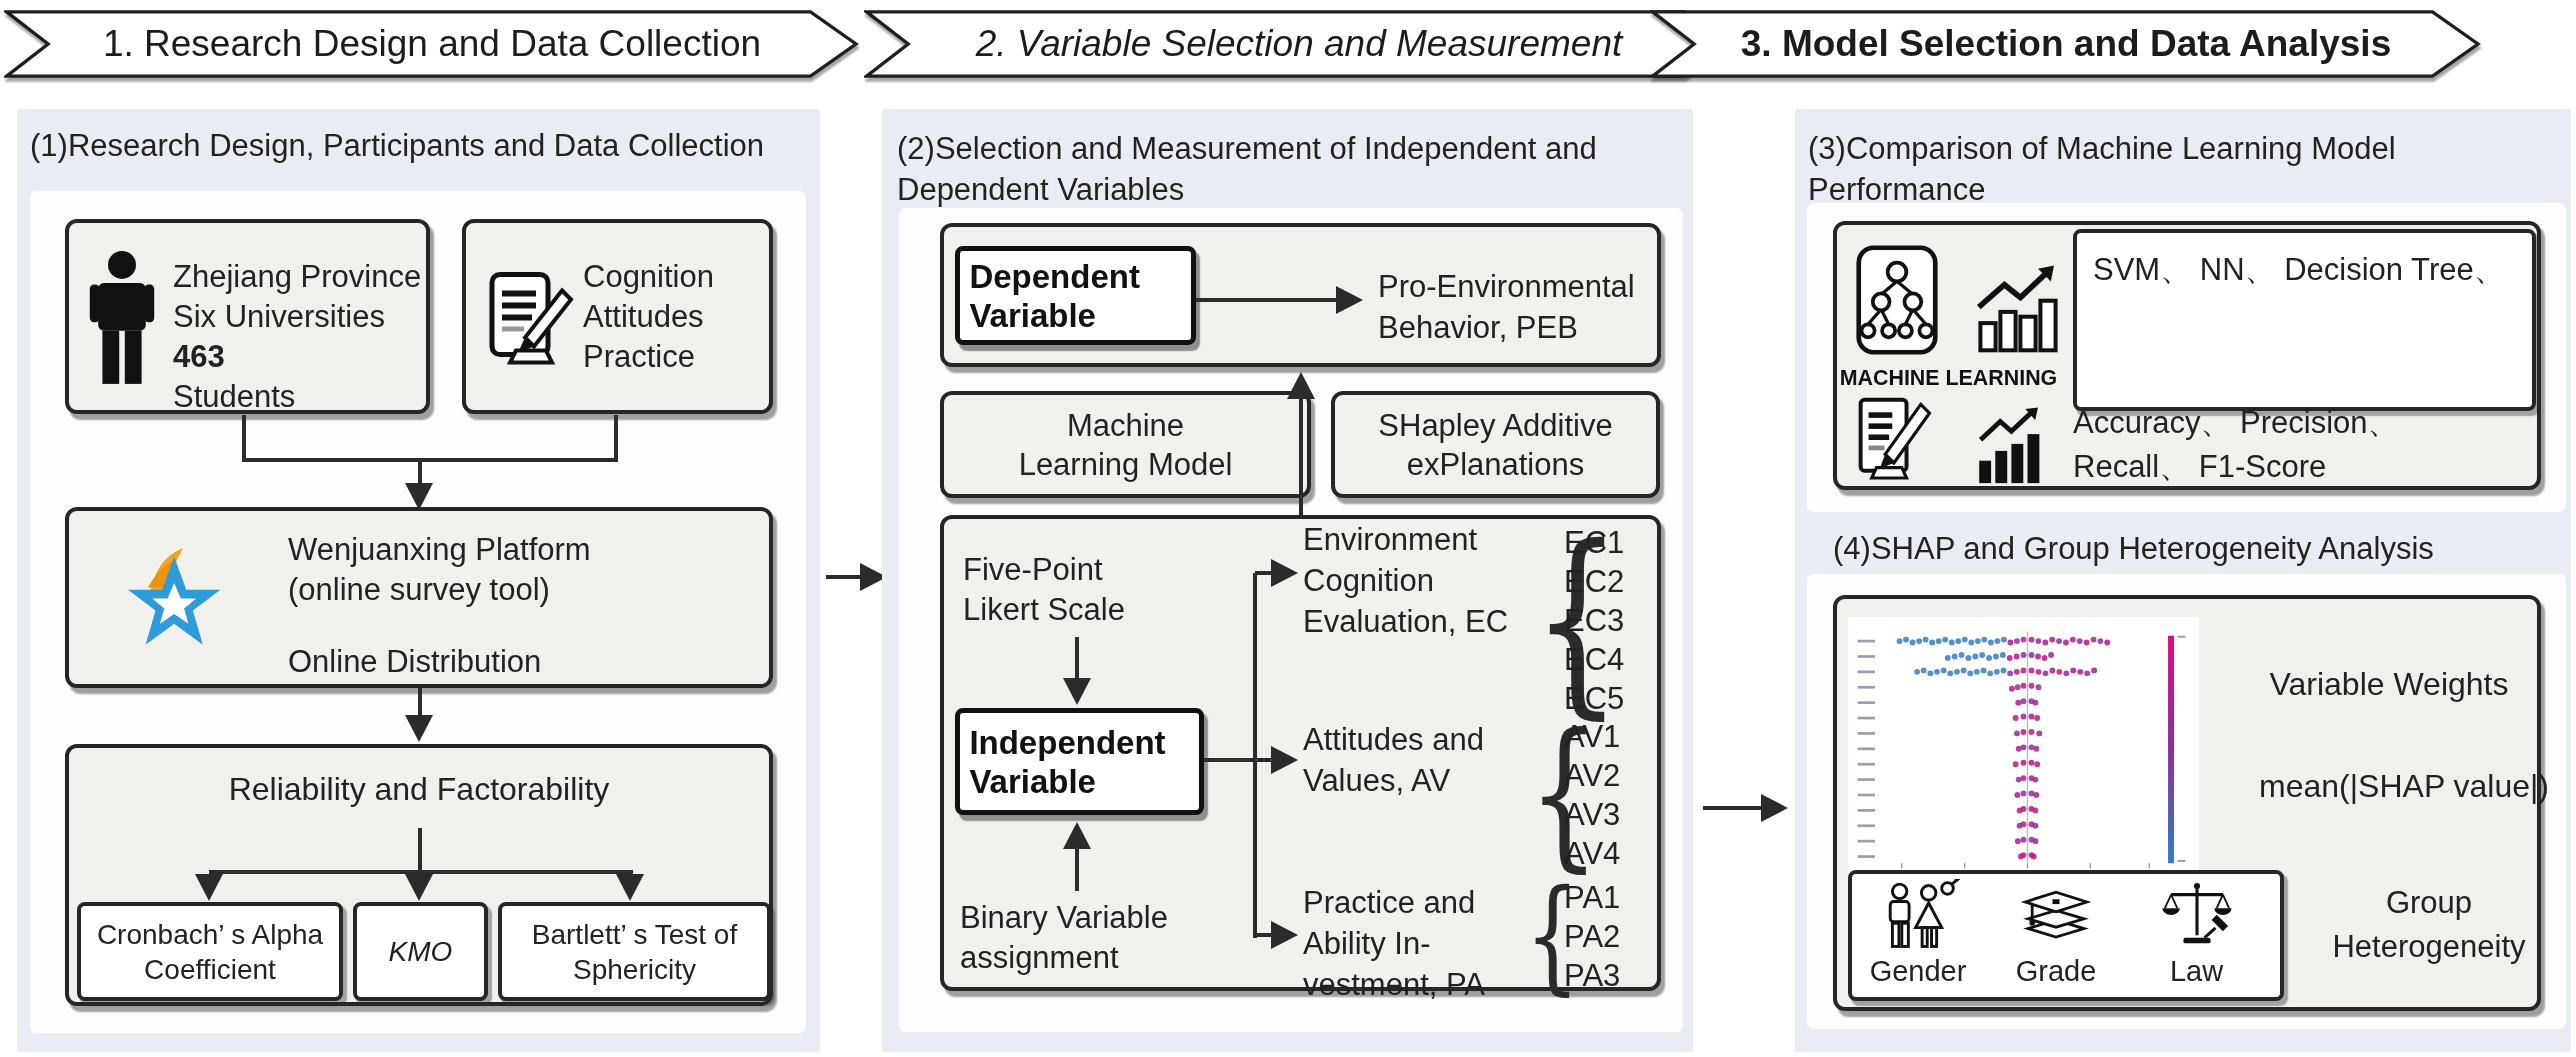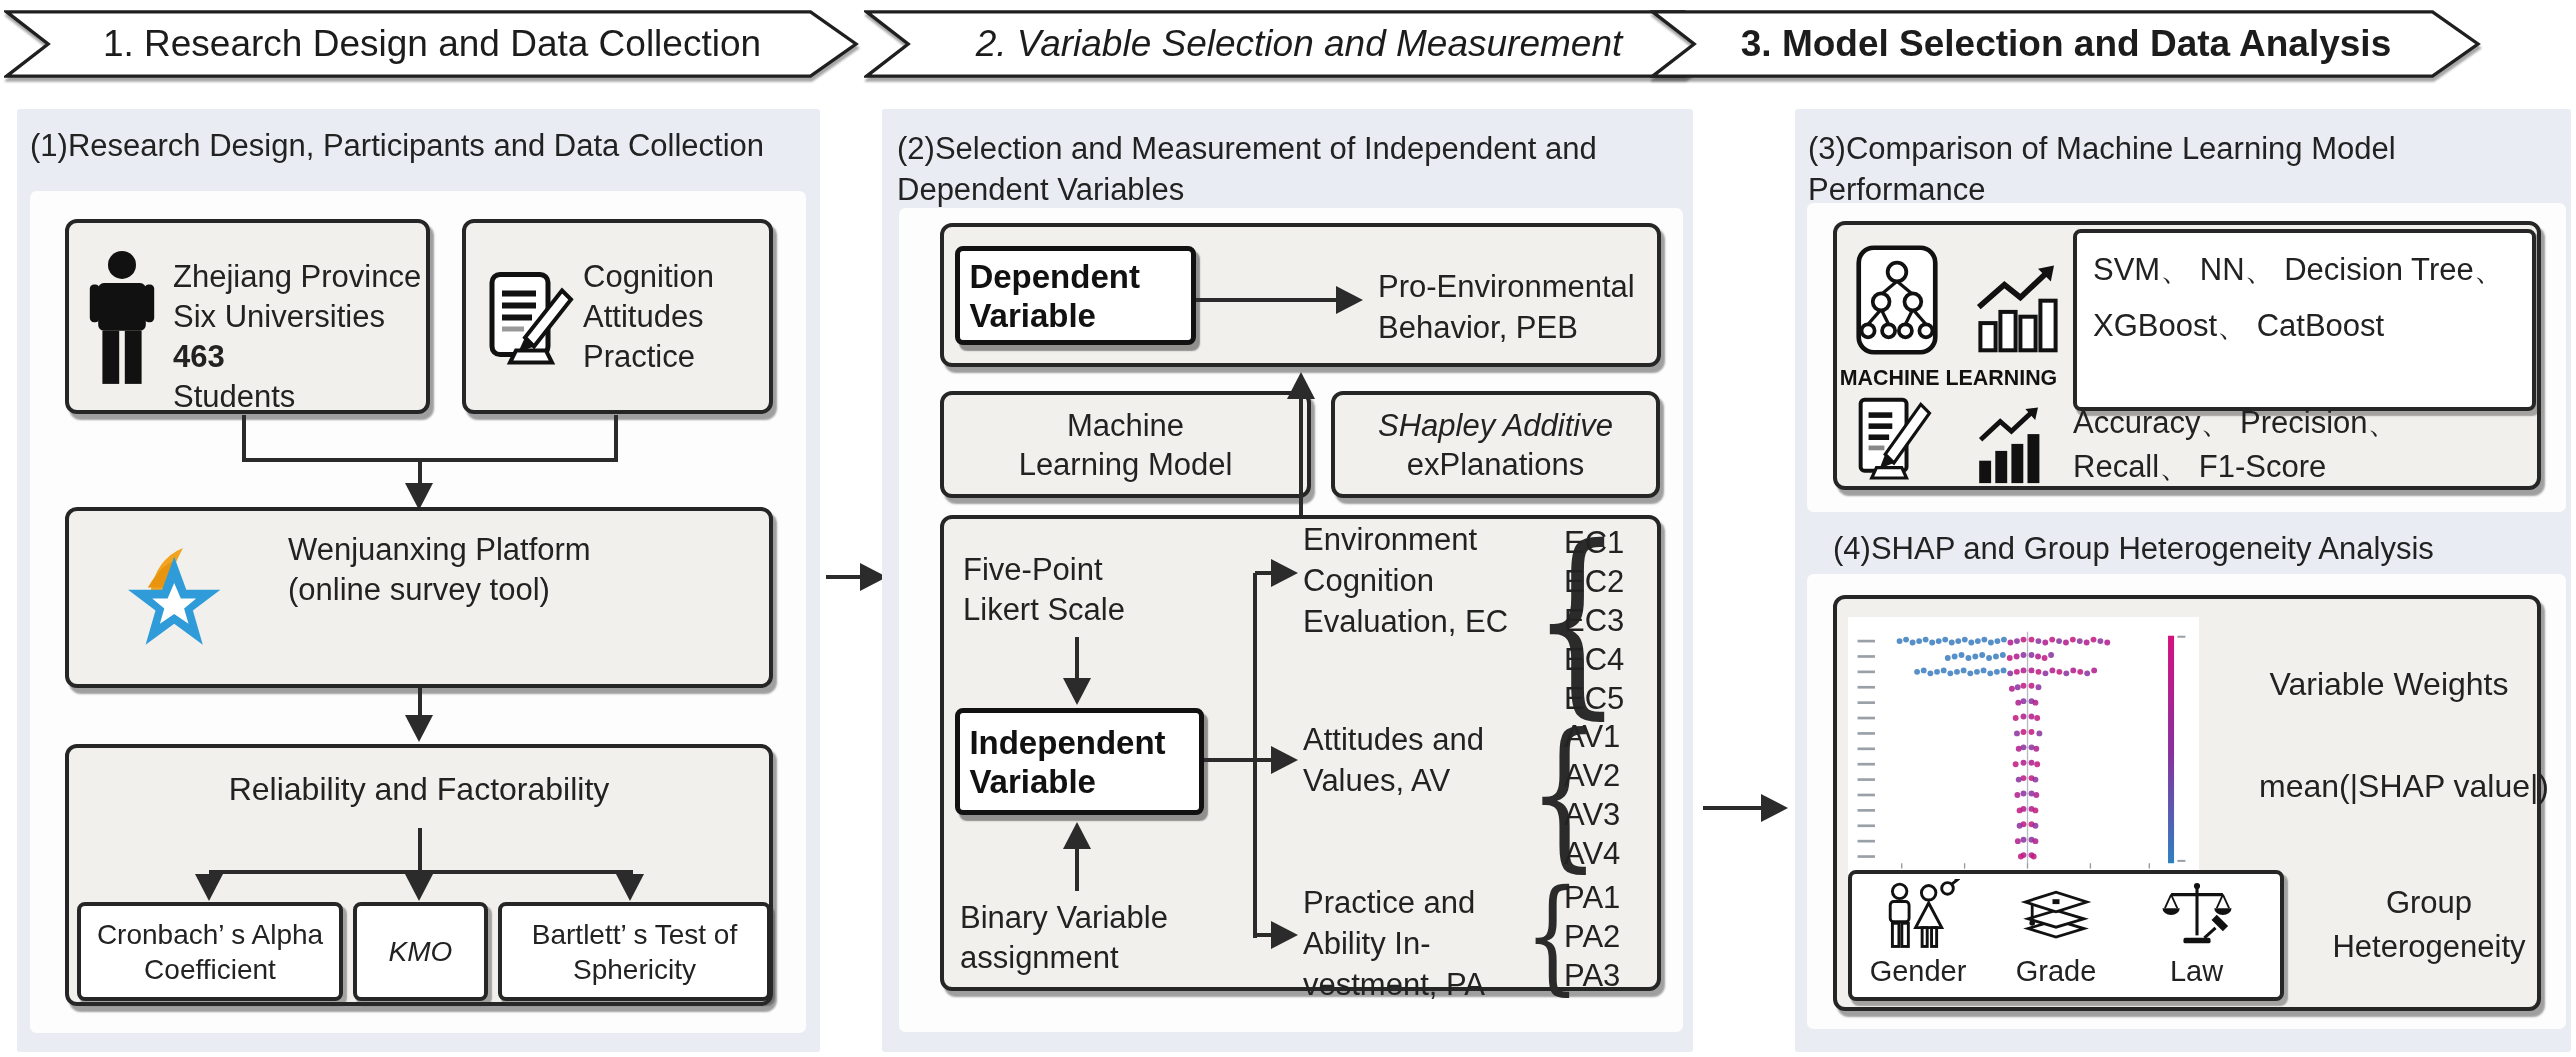--- a/index.html
+++ b/index.html
@@ -97,20 +97,21 @@
 <div class="fbox" style="left:65px;top:507px;width:708px;height:181px;"></div>
 <svg class="abs" style="left:117px;top:529px;" width="110" height="139" viewBox="0 0 100 100">
   <path d="M30,46 Q35,14 60,4 Q49,24 47,40 Z" fill="#f1a41f"></path>
   <path d="M28,40 Q40,20 52,16 L46,40 Z" fill="#e8940f"></path>
   <polygon points="52,12 63,42 94,42 69,61 78,92 52,73 26,92 35,61 10,42 41,42" fill="#2f9bd9"></polygon>
   <polygon points="52,36 58,50 72,50 61,59 65,73 52,64 39,73 43,59 32,50 46,50" fill="#ffffff"></polygon>
 </svg>
 <div class="txt lines" style="left:288px;top:530px;width:468px;font-size:31px;line-height:40px;">
   <span>Wenjuanxing Platform</span>
   <span>(online survey tool)</span>
+  <span style="margin-top:32px;">Online Distribution</span>
 </div>
 
 <div class="vline" style="left:418px;top:688px;height:31px;"></div>
 <div class="ah d" style="left:405px;top:715px;"></div>
 
 <div class="fbox" style="left:65px;top:744px;width:708px;height:262px;"></div>
 <div class="txt center" style="left:65px;top:771px;width:708px;font-size:32px;">Reliability and Factorability</div>
 <div class="vline" style="left:418px;top:828px;height:45px;"></div>
 <div class="hline" style="left:209px;top:870px;width:424px;"></div>
 <div class="ah d" style="left:195px;top:874px;"></div>
@@ -146,21 +147,21 @@
 </div>
 
 <div class="fbox center lines" style="left:940px;top:391px;width:371px;height:107px;font-size:31px;line-height:39px;color:#222;">
   <div style="text-align:center;">
     <span style="display:block;">Machine</span>
     <span style="display:block;">Learning Model</span>
   </div>
 </div>
 <div class="fbox center" style="left:1331px;top:391px;width:329px;height:107px;font-size:31px;line-height:39px;color:#222;">
   <div style="text-align:center;">
-    <span style="display:block;font-style:italic;">SHapley Additive</span>
+    <span style="display:block;">SHapley Additive</span>
     <span style="display:block;">exPlanations</span>
   </div>
 </div>
 <div class="ah u" style="left:1287px;top:372px;"></div>
 <div class="vline" style="left:1299px;top:397px;height:119px;"></div>
 
 <div class="fbox" style="left:940px;top:515px;width:721px;height:476px;"></div>
 <div class="txt lines" style="left:963px;top:550px;width:214px;font-size:31px;line-height:40px;">
   <span>Five-Point</span>
   <span>Likert Scale</span>
@@ -256,21 +257,20 @@
   <rect x="33" y="58" width="19" height="48" fill="#ffffff" stroke="#111" stroke-width="5"></rect>
   <rect x="58" y="64" width="19" height="42" fill="#ffffff" stroke="#111" stroke-width="5"></rect>
   <rect x="83" y="44" width="19" height="62" fill="#ffffff" stroke="#111" stroke-width="5"></rect>
   <polyline points="6,52 38,24 58,40 92,8" fill="none" stroke="#111" stroke-width="7"></polyline>
   <polygon points="80,4 100,0 96,20" fill="#111"></polygon>
 </svg>
 
 <div class="ibox" style="left:2073px;top:229px;width:463px;height:182px;"></div>
 <div class="txt lines" style="left:2093px;top:242px;width:435px;font-size:31px;line-height:56px;">
   <span>SVM、 NN、 Decision Tree、</span>
-  <span>XGBoost、 CatBoost</span>
 </div>
 
 <svg class="abs" style="left:1848px;top:396px;" width="87" height="88" viewBox="0 0 110 110">
   <rect x="16" y="4" width="58" height="90" rx="5" fill="#ffffff" stroke="#111" stroke-width="5"></rect>
   <rect x="26" y="20" width="30" height="7" fill="#111"></rect>
   <rect x="26" y="34" width="30" height="7" fill="#111"></rect>
   <rect x="26" y="48" width="26" height="7" fill="#111"></rect>
   <rect x="26" y="62" width="20" height="6" fill="#888"></rect>
   <polygon points="92,10 103,21 58,84 47,73" fill="#ffffff" stroke="#111" stroke-width="4"></polygon>
   <polygon points="47,73 58,84 40,91" fill="#111"></polygon>

